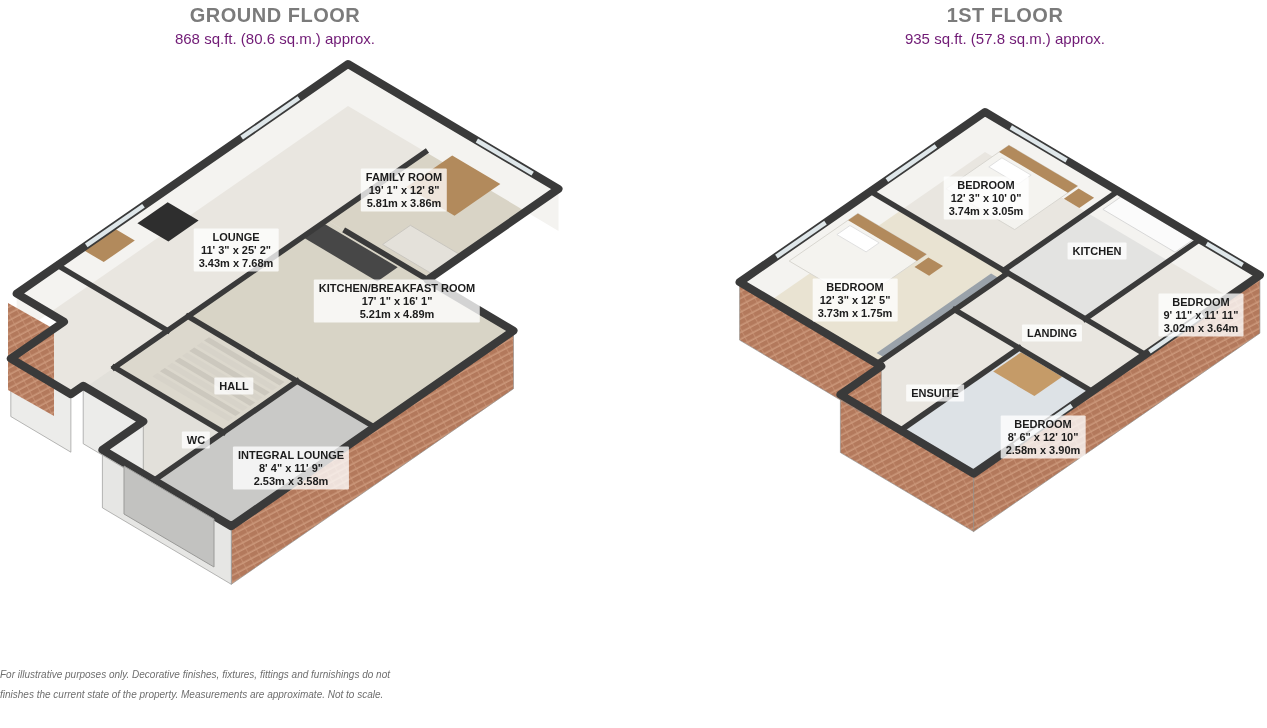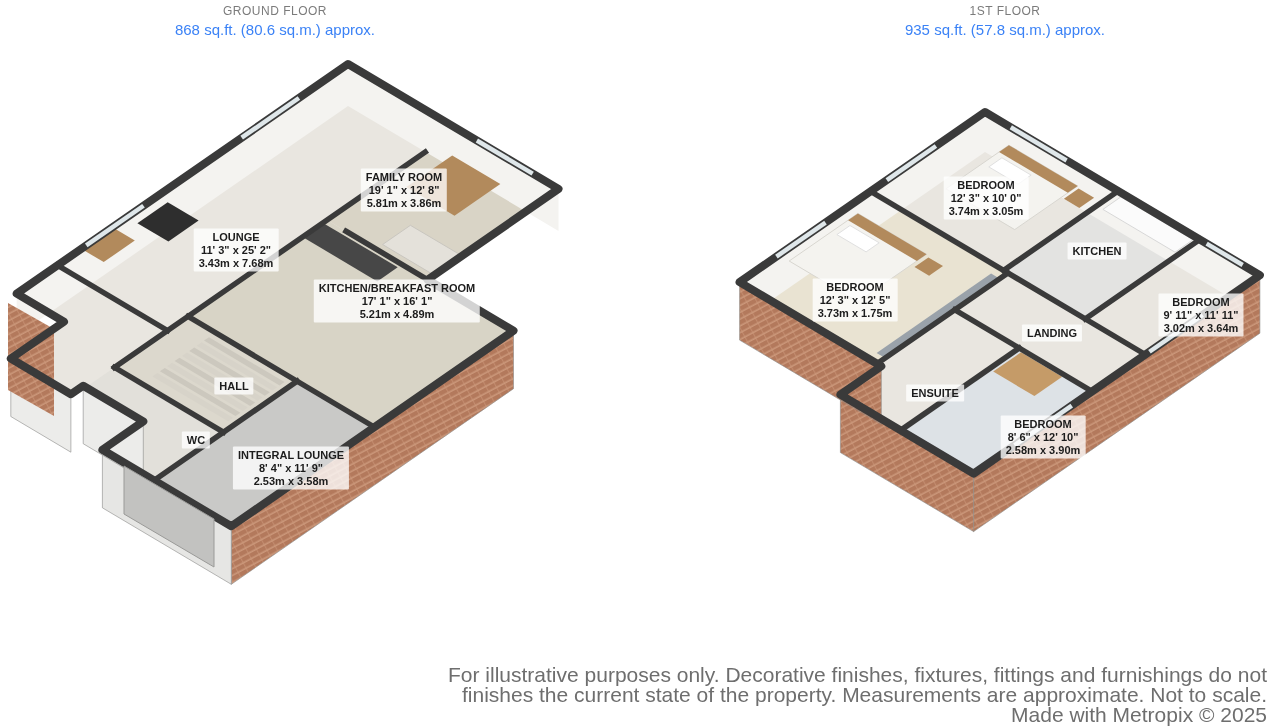--- a/index.html
+++ b/index.html
@@ -1,28 +1,28 @@
 <!DOCTYPE html>
 <html><head>
 <meta charset="utf-8">
 <style>
   html,body{margin:0;padding:0;background:#ffffff;}
   body{width:1267px;height:728px;position:relative;overflow:hidden;
        font-family:"Liberation Sans",sans-serif;}
   .stage{position:absolute;inset:0;}
   svg#plan{position:absolute;left:0;top:0;}
   .floor-title{position:absolute;text-align:center;width:490px;}
-  .ft-name{font-size:12px;color:#7b7b7b;letter-spacing:0.5px;}
-  .ft-area{font-size:15px;color:#3b82f6;margin-top:3px;}
+  .ft-name{font-size:20px;color:#7b7b7b;letter-spacing:0.5px;font-weight:bold;}
+  .ft-area{font-size:15px;color:#701a75;margin-top:3px;}
   .room-label{position:absolute;transform:translate(-50%,-50%);
       background:rgba(255,255,255,0.78);color:#1c1c1c;
       font-weight:bold;font-size:11px;line-height:13px;
       text-align:center;padding:2px 5px;white-space:nowrap;border-radius:1px;}
-  .footer{position:absolute;left:0;right:0;top:665px;text-align:right;
-      color:#6e6e6e;font-size:21px;line-height:20px;}
+  .footer{position:absolute;left:0;right:0;top:665px;text-align:left;
+      color:#6e6e6e;font-size:10px;line-height:20px;font-style:italic;}
 </style>
 </head>
 <body>
 
 <div class="stage">
   <svg id="plan" width="1267" height="728" viewBox="0 0 1267 728">
       <defs>
         <pattern id="brickpat" width="9" height="6" patternUnits="userSpaceOnUse" patternTransform="rotate(-28)">
           <rect width="9" height="6" fill="#b3795c"></rect>
           <rect y="4.4" width="9" height="1.6" fill="#cb977a"></rect>
@@ -163,15 +163,14 @@
   </div>
   <div class="room-label" style="left:1043px;top:437px">
     <div>BEDROOM</div>
     <div>8' 6" x 12' 10"</div>
     <div>2.58m x 3.90m</div>
   </div>
 
   <div class="footer">
     <div>For illustrative purposes only. Decorative finishes, fixtures, fittings and furnishings do not</div>
     <div>finishes the current state of the property. Measurements are approximate. Not to scale.</div>
-    <div>Made with Metropix © 2025</div>
   </div>
 </div>
 
 </body></html>

